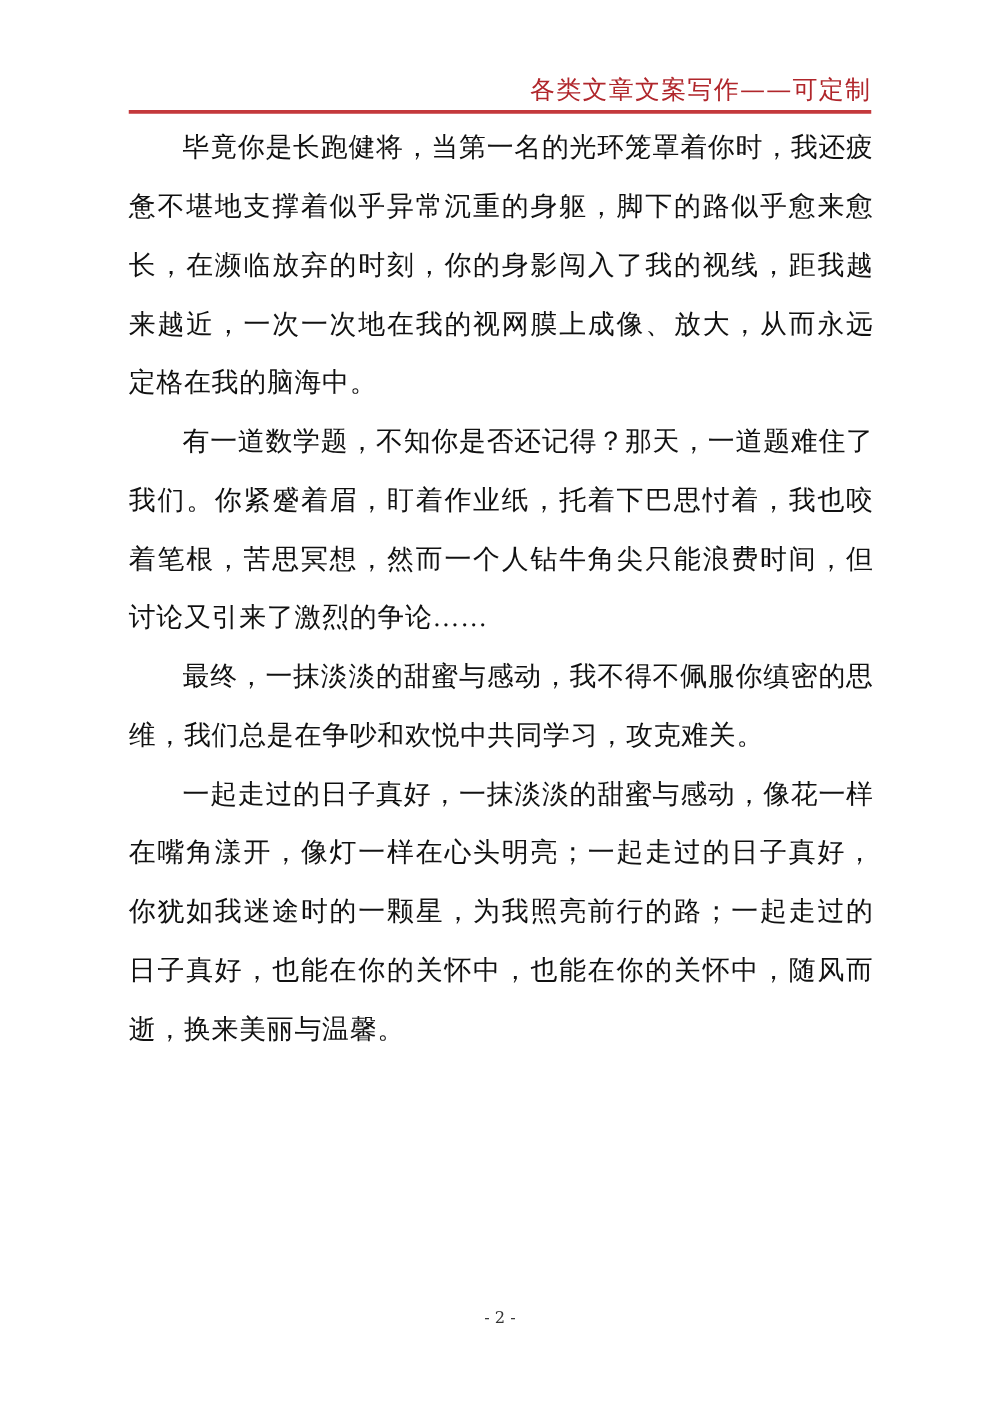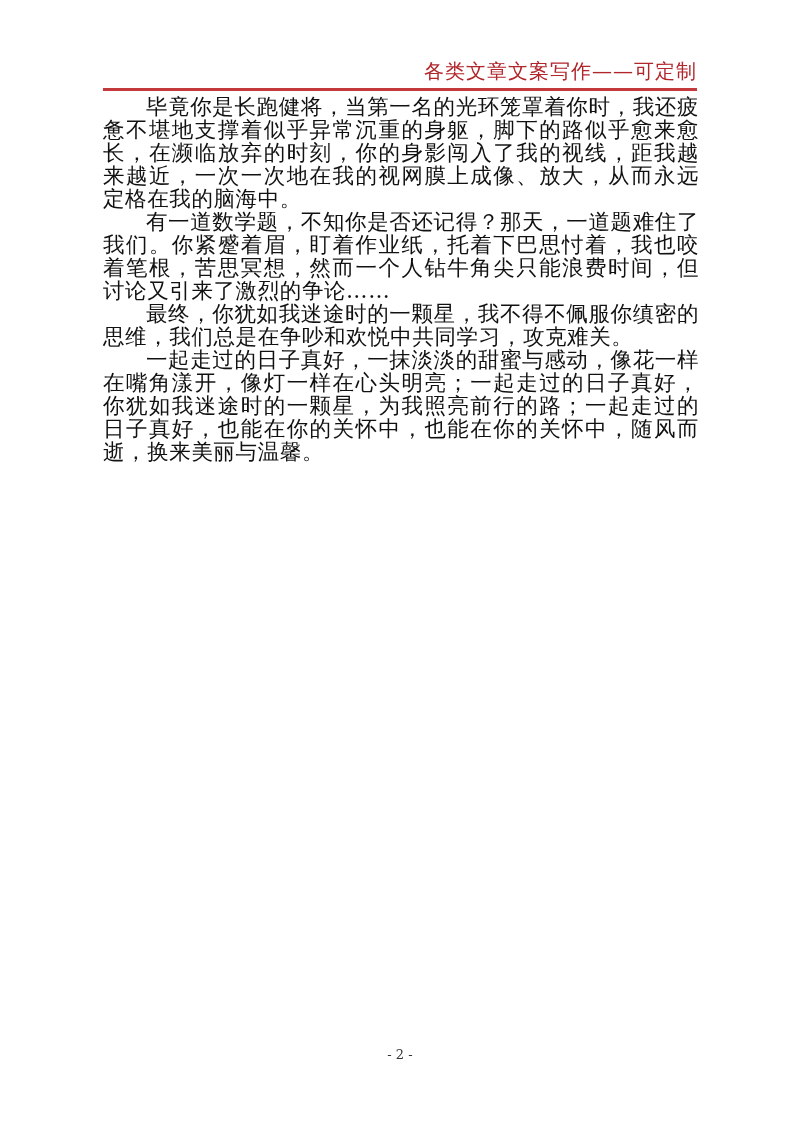--- a/index.html
+++ b/index.html
@@ -2,31 +2,31 @@
 <html><head>
 <meta charset="utf-8">
 <style>
   html, body { margin: 0; padding: 0; background: #ffffff; }
   body { width: 800px; height: 1132px; position: relative; overflow: hidden;
          font-family: "DejaVu Serif", "Liberation Serif", serif; color: #111; }
   .header { position: absolute; left: 103px; top: 58px; width: 594px; text-align: right;
             font-size: 20px; letter-spacing: 1px; color: #b0262b; line-height: 26px; }
   .rule { position: absolute; left: 103px; top: 88px; width: 594px; height: 3px; background: #c4393c; }
   .body { position: absolute; left: 103px; top: 95px; width: 596px; }
-  .para { margin: 0; font-size: 21.5px; line-height: 23px; text-indent: 43px;
-          text-align: justify; letter-spacing: 0.6px; }
+  .para { margin: 0; font-size: 21.5px; line-height: 47px; text-indent: 43px;
+          text-align: justify; letter-spacing: 0.6px; font-family: Liberation Serif, serif; }
   .page-num { position: absolute; left: 0; width: 800px; top: 1047px; text-align: center;
               font-size: 13px; color: #333; }
 </style>
 </head>
 <body>
 
 <div class="header">各类文章文案写作——可定制</div>
 <div class="rule"></div>
 
 <div class="body">
   <p class="para">毕竟你是长跑健将，当第一名的光环笼罩着你时，我还疲惫不堪地支撑着似乎异常沉重的身躯，脚下的路似乎愈来愈长，在濒临放弃的时刻，你的身影闯入了我的视线，距我越来越近，一次一次地在我的视网膜上成像、放大，从而永远定格在我的脑海中。</p>
   <p class="para">有一道数学题，不知你是否还记得？那天，一道题难住了我们。你紧蹙着眉，盯着作业纸，托着下巴思忖着，我也咬着笔根，苦思冥想，然而一个人钻牛角尖只能浪费时间，但讨论又引来了激烈的争论……</p>
-  <p class="para">最终，你犹如我迷途时的一颗星，我不得不佩服你缜密的思维，我们总是在争吵和欢悦中共同学习，攻克难关。</p>
+  <p class="para">最终，一抹淡淡的甜蜜与感动，我不得不佩服你缜密的思维，我们总是在争吵和欢悦中共同学习，攻克难关。</p>
   <p class="para">一起走过的日子真好，一抹淡淡的甜蜜与感动，像花一样在嘴角漾开，像灯一样在心头明亮；一起走过的日子真好，你犹如我迷途时的一颗星，为我照亮前行的路；一起走过的日子真好，也能在你的关怀中，也能在你的关怀中，随风而逝，换来美丽与温馨。</p>
 </div>
 
 <div class="page-num">- 2 -</div>
 
 </body></html>

